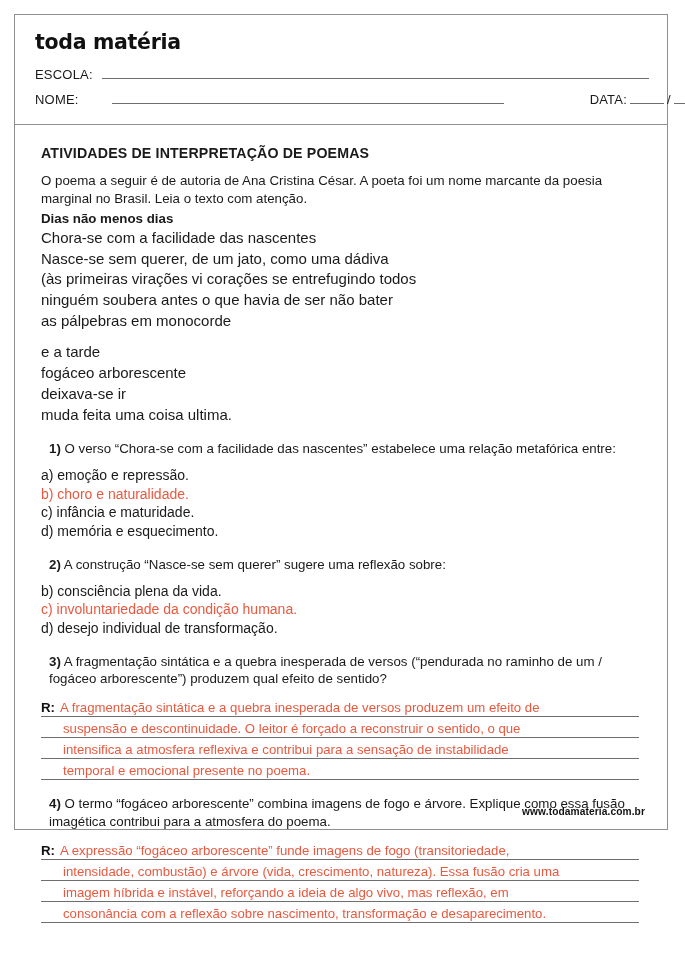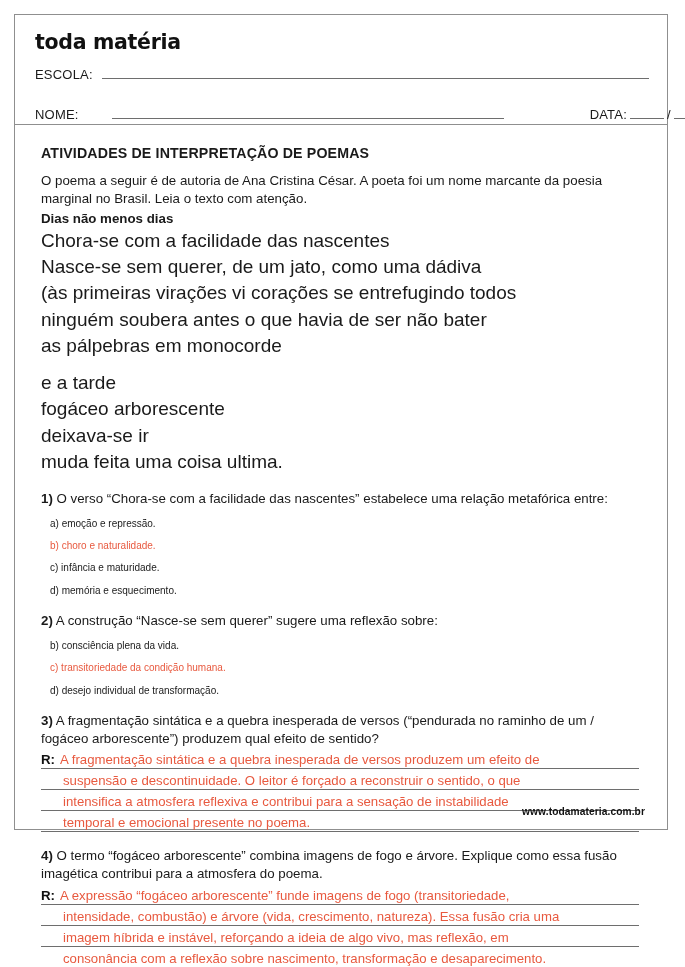--- a/index.html
+++ b/index.html
@@ -47,21 +47,21 @@
   .field-row {
     position: absolute;
     left: 20px;
     right: 18px;
     display: flex;
     align-items: baseline;
     font-size: 13px;
     color: #1a1a1a;
   }
   .field-escola { top: 52px; }
-  .field-nome   { top: 92px; gap: 24px; }
+  .field-nome   { top: 77px; gap: 24px; }
 
   .field-label {
     white-space: nowrap;
     letter-spacing: 0.2px;
   }
   .rule {
     flex: 1 1 auto;
     border-bottom: 1.1px solid #6e6e6e;
     margin-left: 9px;
     height: 11px;
@@ -102,38 +102,38 @@
     margin: 0 0 2px 0;
   }
 
   .poem-title {
     font-size: 13.3px;
     font-weight: bold;
     line-height: 1.35;
     margin: 3px 0 0 0;
   }
   .poem-line {
-    font-size: 19px;
+    font-size: 15px;
     line-height: 1.38;
     white-space: pre-wrap;
   }
   .stanza-gap { height: 11px; }
 
   .question-block { margin-top: 15px; }
   .question-text {
     font-size: 13.3px;
     line-height: 1.33;
+    margin: 8px;
+  }
+  .question-text .qnum { font-weight: bold; }
+
+  .option {
+    font-size: 14px;
+    line-height: 1.34;
     margin: 0;
-  }
-  .question-text .qnum { font-weight: bold; }
-
-  .option {
-    font-size: 10px;
-    line-height: 1.34;
-    margin: 9px;
   }
   .option.answer { color: #E8593F; }
 
   
   .answer-area { margin-top: 1px; }
   .answer-line {
     position: relative;
     display: flex;
     align-items: flex-end;
     height: 21px;
@@ -224,21 +224,21 @@
       <p class="question-text"><span class="qnum">1)</span> <span>O verso “Chora-se com a facilidade das nascentes” estabelece uma relação metafórica entre:</span></p>
       <p class="option">a) emoção e repressão.</p>
       <p class="option answer">b) choro e naturalidade.</p>
       <p class="option">c) infância e maturidade.</p>
       <p class="option">d) memória e esquecimento.</p>
     </div>
 
     <div class="question-block">
       <p class="question-text"><span class="qnum">2)</span> <span>A construção “Nasce-se sem querer” sugere uma reflexão sobre:</span></p>
       <p class="option">b) consciência plena da vida.</p>
-      <p class="option answer">c) transitoriedade da condição humana.</p>
+      <p class="option answer">c) involuntariedade da condição humana.</p>
       <p class="option">d) desejo individual de transformação.</p>
     </div>
 
     <div class="question-block">
       <p class="question-text"><span class="qnum">3)</span> <span>A fragmentação sintática e a quebra inesperada de versos (“pendurada no raminho de um / fogáceo arborescente”) produzem qual efeito de sentido?</span></p>
       <div class="answer-area">
         <div class="answer-line">
           <span class="r-label">R:</span>
           <span class="answer-text">A fragmentação sintática e a quebra inesperada de versos produzem um efeito de</span>
         </div>

